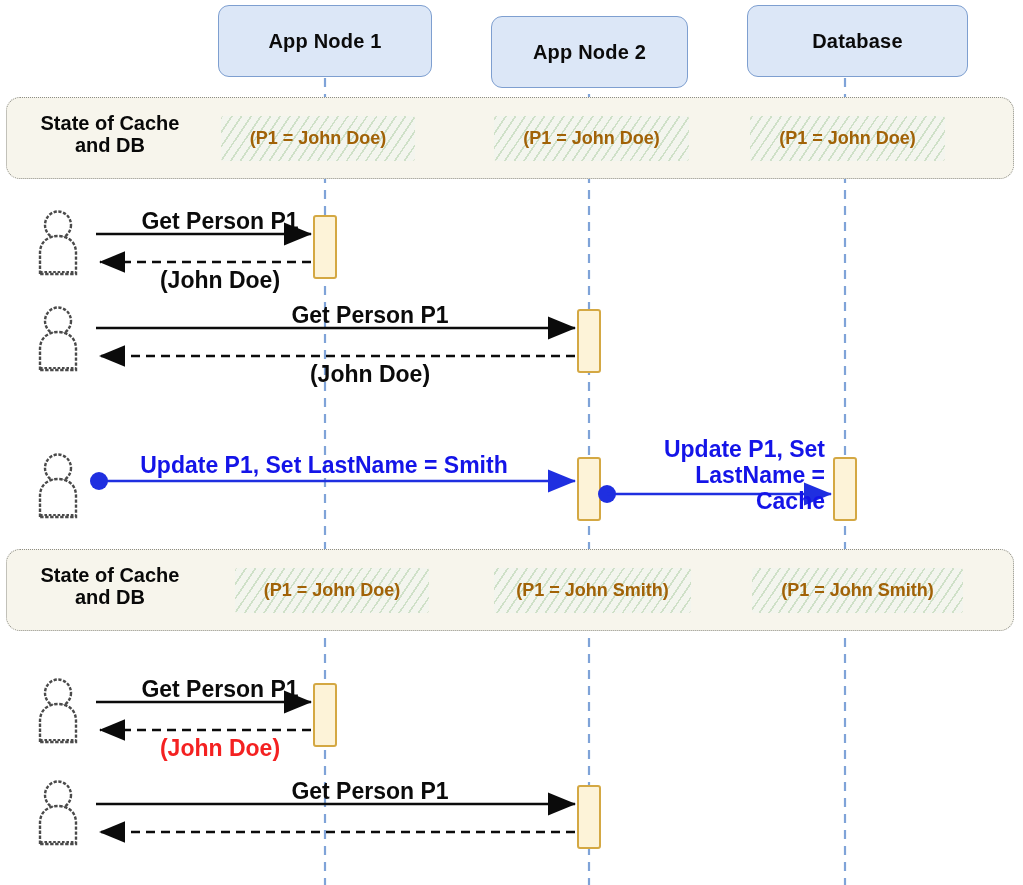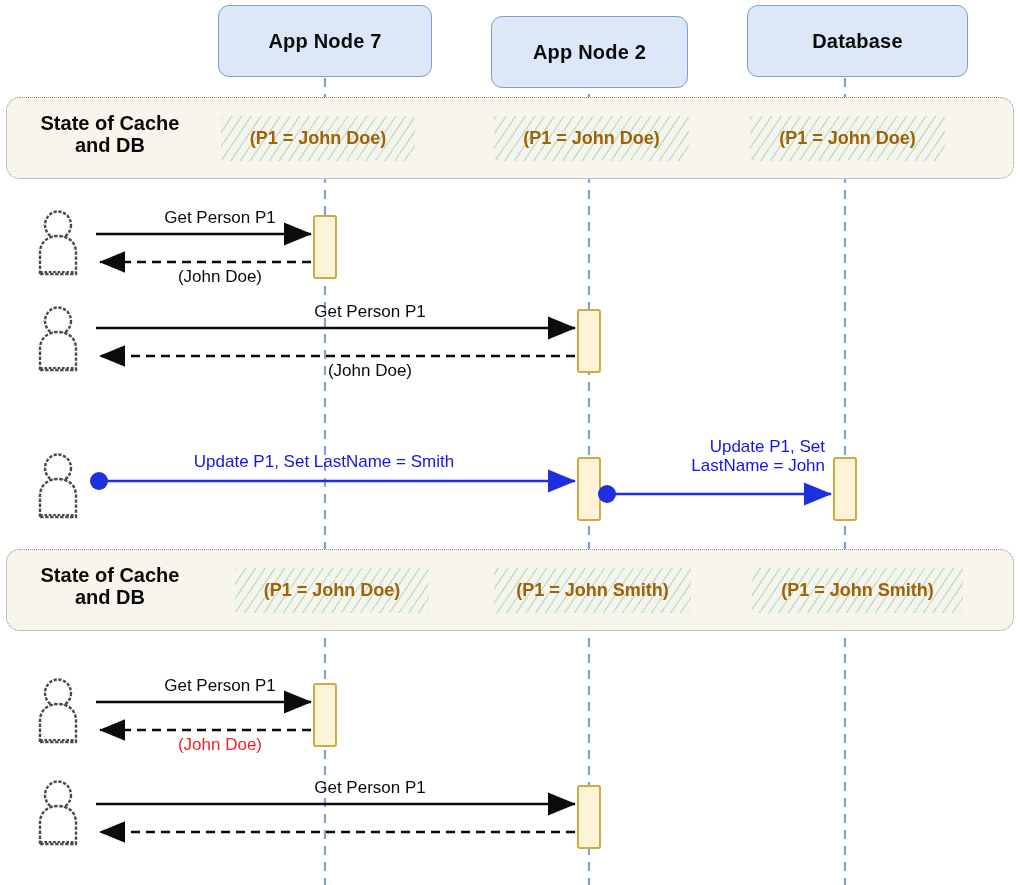--- a/index.html
+++ b/index.html
@@ -51,21 +51,21 @@
         rgba(255,255,255,0) 1.6px,
         rgba(255,255,255,0) 8px),
       #f3f5ee;
     border-radius:3px;
   }
   .chip .chip-txt{position:relative;z-index:3;padding:0 9px;}
 
   
   .msg{
     position:absolute;
-    font-weight:normal;font-size:17px;color:#0b0b0b;
+    font-weight:bold;font-size:23px;color:#0b0b0b;
     white-space:nowrap;
   }
   .msg.blue{color:#1414e8;}
   .msg.red{color:#f42121;}
   .msg.center{text-align:center;}
   .msg.two-line{white-space:normal;line-height:1.12;text-align:right;}
 </style>
 </head>
 <body>
 
@@ -160,21 +160,21 @@
       <path d="M236,568 L428,565 M430,569 L428,607 M425,610 L238,612 M236,609 L237,570"></path>
       <path d="M232,572 L424,570 M428,574 L426,611 M421,613 L234,615 M233,612 L234,574"></path>
       <path d="M495,568 L690,565 M692,569 L690,607 M687,610 L497,612 M495,609 L496,570"></path>
       <path d="M491,572 L686,570 M690,574 L688,611 M683,613 L494,615 M492,612 L493,574"></path>
       <path d="M753,568 L962,565 M964,569 L962,607 M959,610 L755,612 M753,609 L754,570"></path>
       <path d="M749,572 L958,570 M962,574 L960,611 M955,613 L752,615 M750,612 L751,574"></path>
     </g>
   </svg>
 
   <div class="part-box" style="left:218px;top:5px;width:214px;height:72px;">
-    <span>App Node  7</span>
+    <span>App Node  1</span>
   </div>
   <div class="part-box" style="left:491px;top:16px;width:197px;height:72px;">
     <span>App Node 2</span>
   </div>
   <div class="part-box" style="left:747px;top:5px;width:221px;height:72px;">
     <span>Database</span>
   </div>
 
   <div class="band" style="left:6px;top:97px;width:1008px;height:82px;"></div>
   <div class="band-label" style="left:12px;top:112px;width:196px;">
@@ -198,21 +198,21 @@
   <div class="msg center" style="left:130px;top:208px;width:180px;">Get Person P1</div>
   <div class="msg center" style="left:130px;top:267px;width:180px;">(John Doe)</div>
 
   <div class="msg center" style="left:170px;top:302px;width:400px;">Get Person P1</div>
   <div class="msg center" style="left:170px;top:361px;width:400px;">(John Doe)</div>
 
   <div class="msg blue center" style="left:104px;top:452px;width:440px;">Update P1, Set LastName = Smith</div>
 
   <div class="msg blue two-line" style="left:620px;top:437px;width:205px;">
     <div>Update P1, Set</div>
-    <div>LastName = John</div>
+    <div>LastName = Cache</div>
   </div>
 
   <div class="band" style="left:6px;top:549px;width:1008px;height:82px;"></div>
   <div class="band-label" style="left:12px;top:564px;width:196px;">
     <div>State of Cache</div>
     <div>and DB</div>
   </div>
 
   <div class="chip" style="left:235px;top:568px;width:194px;height:45px;">
     <span class="chip-bg"></span>

